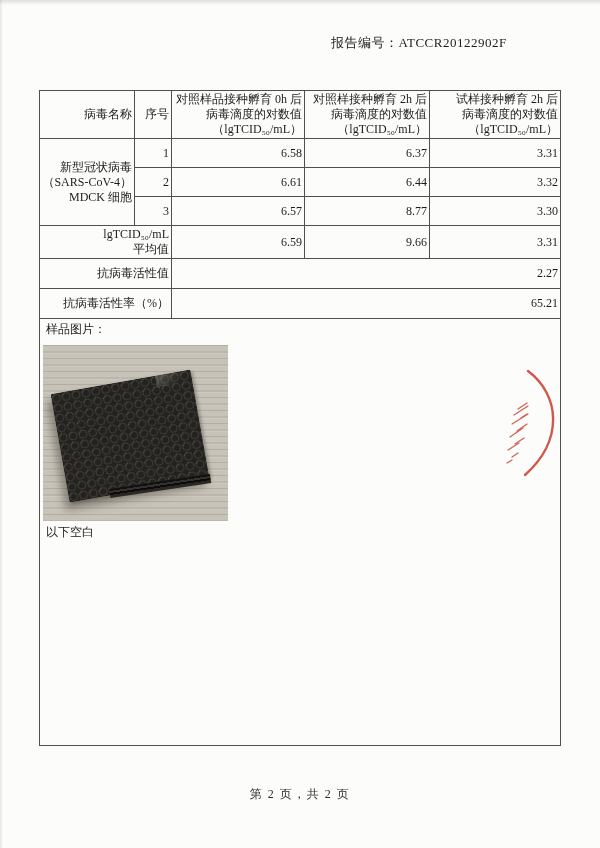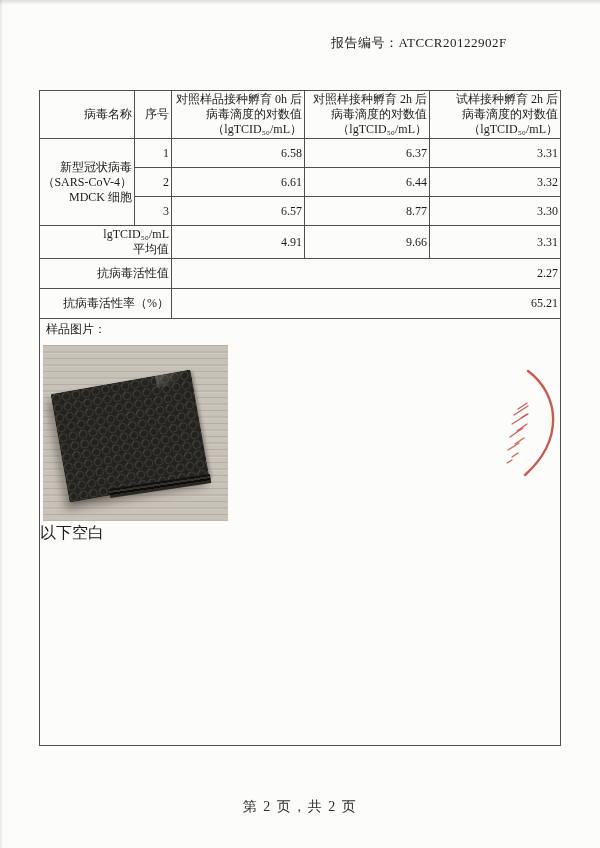--- a/index.html
+++ b/index.html
@@ -46,21 +46,21 @@
   tr.r{height:29px;}
   tr.r30{height:30px;}
   td.val{font-size:12.5px;}
   td.sample-cell{
     height:424px;
     text-align:left;vertical-align:top;
     position:relative;
     padding:0;
   }
   .sample-label{position:absolute;left:6px;top:3px;font-size:12px;}
-  .blank-note{position:absolute;left:0;top:206px;font-size:16px;}
+  .blank-note{position:absolute;left:6px;top:206px;font-size:12px;}
   .photo{
     position:absolute;left:3px;top:26px;width:185px;height:176px;
     background-color:#c8c3b9;
     background-image:
       repeating-linear-gradient(to bottom,
         rgba(94,88,78,0.20) 0px, rgba(94,88,78,0.20) 1px,
         rgba(0,0,0,0) 1px, rgba(0,0,0,0) 6px,
         rgba(120,113,101,0.14) 6px, rgba(120,113,101,0.14) 8px,
         rgba(255,255,255,0.10) 8px, rgba(255,255,255,0.10) 9px,
         rgba(0,0,0,0) 9px, rgba(0,0,0,0) 13px);
@@ -82,21 +82,21 @@
     background:linear-gradient(to bottom,#12110f 0 2px,#34322e 2px 4px,#0d0c0b 4px 6px,#2a2825 6px 9px);
     transform:rotate(1.5deg);
   }
   .fabric::before{ 
     content:"";position:absolute;right:2px;top:-2px;width:34px;height:14px;
     background:linear-gradient(135deg,rgba(190,186,175,0.35),rgba(0,0,0,0) 70%);
   }
   .stamp{position:absolute;left:503px;top:368px;width:74px;height:110px;pointer-events:none;}
   .footer{
     position:absolute;left:0;top:786px;width:100%;
-    text-align:center;font-size:14px;letter-spacing:1.5px;color:#2e2e2c;margin-top:12px;
+    text-align:center;font-size:12px;letter-spacing:1.5px;color:#2e2e2c;
   }
   .nw{white-space:nowrap;}
 </style>
 </head>
 <body>
 
 <div class="page">
 
   <div class="report-no nw">
     <span>报告编号：</span><span>ATCCR20122902F</span>
@@ -154,21 +154,21 @@
         <td class="val">6.57</td>
         <td class="val">8.77</td>
         <td class="val">3.30</td>
       </tr>
 
       <tr class="r30">
         <td colspan="2">
           <div>lgTCID₅₀/mL</div>
           <div>平均值</div>
         </td>
-        <td class="val">4.91</td>
+        <td class="val">6.59</td>
         <td class="val">9.66</td>
         <td class="val">3.31</td>
       </tr>
 
       <tr class="r30">
         <td colspan="2">抗病毒活性值</td>
         <td colspan="3" class="val">2.27</td>
       </tr>
 
       <tr class="r30">

